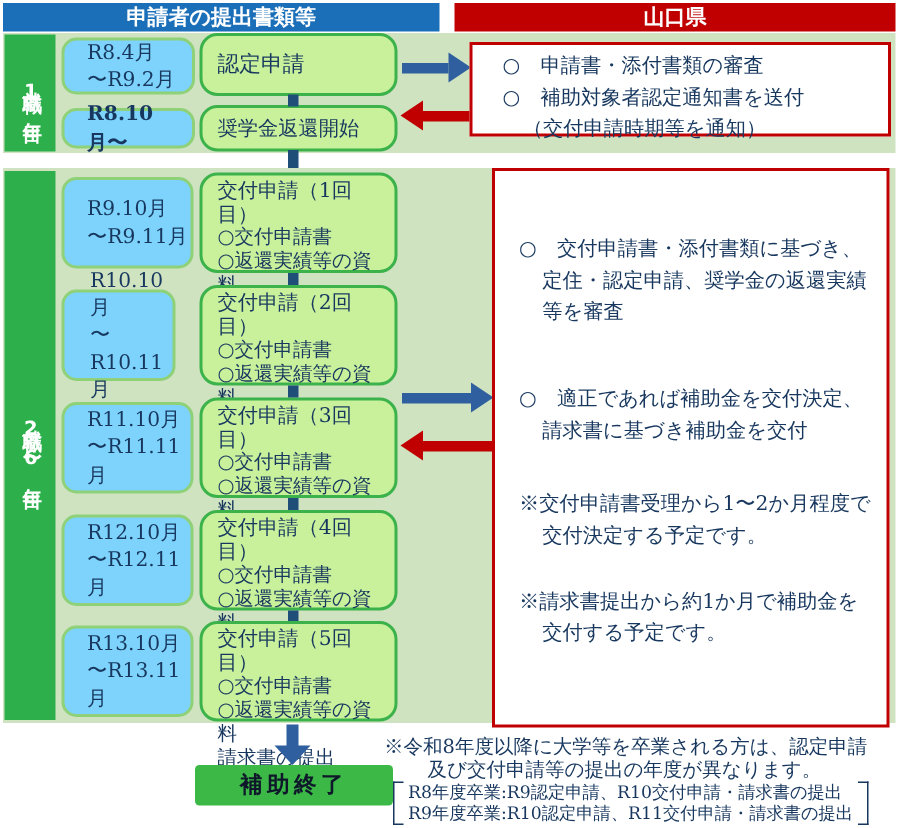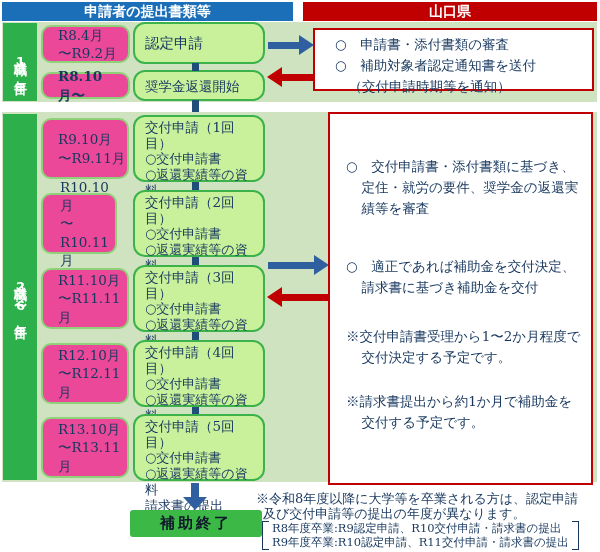--- a/index.html
+++ b/index.html
@@ -12,21 +12,21 @@
   html,body{margin:0;padding:0;}
   #stage{position:relative;width:600px;height:552px;background:#ffffff;overflow:hidden;
          font-family:var(--serif);color:var(--navy);}
   .abs{position:absolute;box-sizing:border-box;}
   .hdr{height:19px;top:2px;display:flex;align-items:flex-end;justify-content:center;
        font-family:var(--sans);font-weight:bold;font-size:14px;color:#fff;}
   .panel{background:var(--panel);}
   .side{background:var(--green);display:flex;align-items:center;justify-content:center;
         color:#fff;font-family:var(--sans);font-weight:bold;font-size:13px;
         writing-mode:vertical-rl;text-orientation:upright;letter-spacing:2px;}
-  .datebox{background:#ec4899;border:2px solid var(--date-bd);border-radius:10px;
+  .datebox{background:#7dd3fc;border:2px solid var(--date-bd);border-radius:10px;
            display:flex;flex-direction:column;justify-content:center;
            padding-left:15px;font-size:13.5px;line-height:1.35;}
   .actbox{background:var(--act-fill);border:2px solid var(--act-bd);border-radius:12px;
           padding:2px 6px 0 10px;font-size:13px;line-height:16px;}
   .actbox .t{font-size:13.5px;}
   .act1{display:flex;align-items:center;font-size:14.5px;padding-top:0;}
   .conn{width:7px;background:var(--conn);}
   .prefbox{background:#fff;border:2px solid var(--red);}
   .arrow{display:flex;align-items:center;}
   .shaft{height:7px;background:var(--arrow-blue);}
@@ -168,36 +168,36 @@
   <div class="abs arrow" style="left:268px;top:255px;">
     <div class="shaft" style="width:46px;"></div>
     <div class="tri-r"></div>
   </div>
   <div class="abs arrow" style="left:267px;top:287px;">
     <div class="tri-l"></div>
     <div class="shaft red" style="width:47px;"></div>
   </div>
 
   <div class="abs prefbox" style="left:328px;top:112px;width:265px;height:373px;">
-    <p class="para hang abs" style="left:16px;top:42px;width:234px;">○　交付申請書・添付書類に基づき、定住・就労の要件、奨学金の返還実績等を審査</p>
+    <p class="para hang abs" style="left:16px;top:42px;width:234px;">○　交付申請書・添付書類に基づき、定住・認定申請、奨学金の返還実績等を審査</p>
     <p class="para hang abs" style="left:16px;top:142px;width:234px;">○　適正であれば補助金を交付決定、請求書に基づき補助金を交付</p>
     <p class="para hang abs" style="left:16px;top:212px;width:236px;">※交付申請書受理から1〜2か月程度で交付決定する予定です。</p>
     <p class="para hang abs" style="left:16px;top:277px;width:236px;">※請求書提出から約1か月で補助金を交付する予定です。</p>
   </div>
 
   <div class="abs" style="left:191px;top:483px;width:8px;height:15px;background:var(--arrow-blue);"></div>
   <div class="abs" style="left:183px;top:497px;width:0;height:0;
        border-left:12px solid transparent;border-right:12px solid transparent;
        border-top:13px solid var(--arrow-blue);"></div>
   <div class="abs endbox" style="left:130px;top:510px;width:132px;height:27px;">
     <span>補助終了</span>
   </div>
 
   <div class="abs noteline" style="left:256px;top:491px;">※令和8年度以降に大学等を卒業される方は、認定申請</div>
-  <div class="abs noteline" style="left:263px;top:506px;">及び交付申請等の提出の年度が異なります。</div>
+  <div class="abs noteline" style="left:285px;top:506px;">及び交付申請等の提出の年度が異なります。</div>
   <div class="abs brkgrp" style="left:262px;top:521px;">
     <div class="brk l"></div>
     <div class="brklines">
       <div>R8年度卒業:R9認定申請、R10交付申請・請求書の提出</div>
       <div>R9年度卒業:R10認定申請、R11交付申請・請求書の提出</div>
     </div>
     <div class="brk r"></div>
   </div>
 
 </div>

